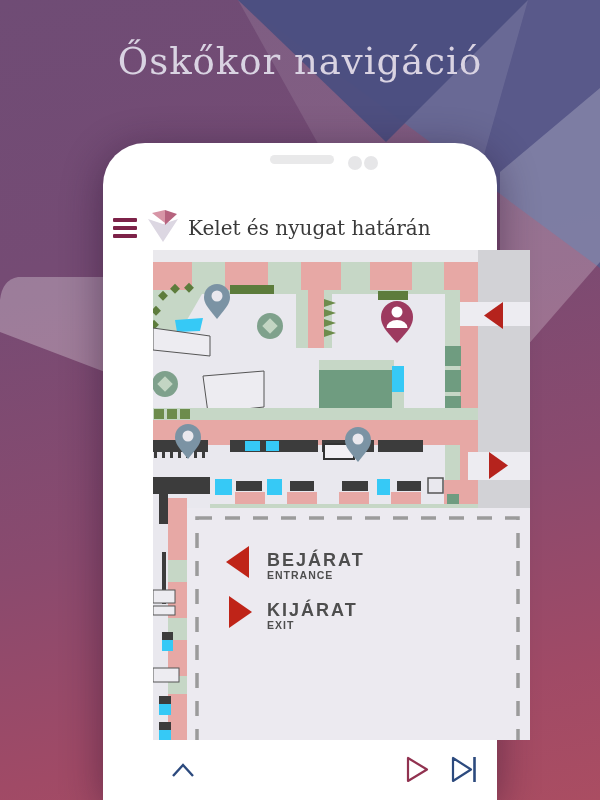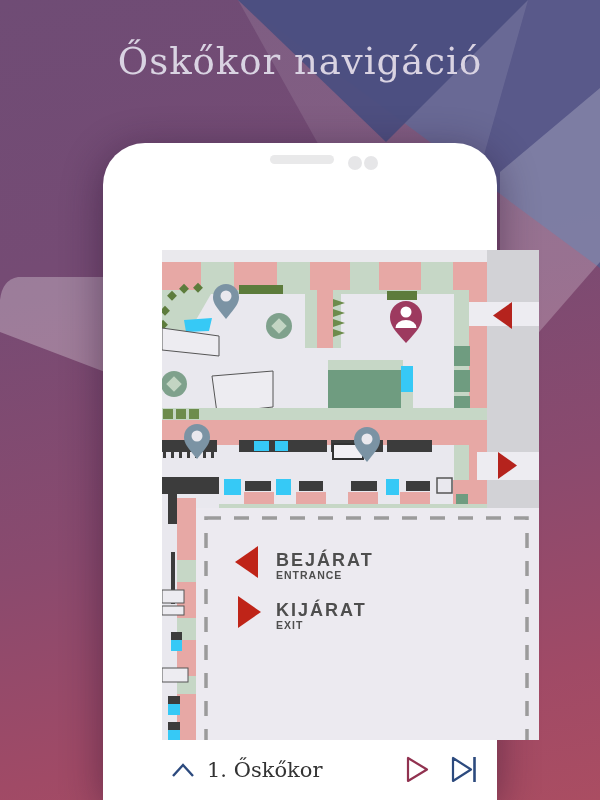--- a/index.html
+++ b/index.html
@@ -22,21 +22,21 @@
   .speaker{position:absolute;left:167px;top:12px;width:64px;height:9px;border-radius:5px;background:#e9e9ea;}
   .cam{position:absolute;top:13px;width:14px;height:14px;border-radius:50%;background:#e6e6e8;}
   .cam.c1{left:245px}.cam.c2{left:261px}
   .app-header{position:absolute;left:10px;top:62px;height:46px;display:flex;align-items:center;}
   .hamburger{width:24px;display:flex;flex-direction:column;gap:4px;margin-right:9px;cursor:pointer;}
   .hamburger span{display:block;width:24px;height:4px;background:#7d2248;border-radius:1px;}
   .app-title{
     font-family:"DejaVu Serif","Liberation Serif",serif;
     font-size:20px;color:#3a3a3a;margin-left:8px;white-space:nowrap;
   }
-  .map-wrap{position:absolute;left:11px;top:107px;width:377px;height:490px;padding-left:48px;}
+  .map-wrap{position:absolute;left:2px;top:107px;width:377px;height:490px;padding-left:48px;}
   .bottom-bar{
     position:absolute;left:0;top:597px;width:394px;height:60px;background:#fff;
     display:flex;align-items:center;
   }
   .station-label{
     font-family:"DejaVu Serif","Liberation Serif",serif;
     font-size:21px;color:#333;margin-left:13px;
   }
   .bar-icon{cursor:pointer;}
   .chevron-up{margin-left:69px;}
@@ -55,20 +55,33 @@
   <polygon points="500,172 600,88 600,262 500,377" fill="#ffffff" opacity="0.22"></polygon>
 </svg>
 
 <div class="page-title">Őskőkor navigáció</div>
 
 <div class="phone">
   <div class="speaker"></div>
   <div class="cam c1"></div>
   <div class="cam c2"></div>
 
+  <div class="app-header">
+    <div class="hamburger">
+      <span></span>
+        <span></span>
+        <span></span>
+    </div>
+    <svg width="34" height="36" viewBox="0 0 34 36">
+      <polygon points="2,9 17,14 32,9 17,32" fill="#dcd7e2"></polygon>
+      <polygon points="6,3 19,0 19,13" fill="#d795a6"></polygon>
+      <polygon points="19,0 31,4 19,15" fill="#b6637e"></polygon>
+    </svg>
+    <div class="app-title">Kelet és nyugat határán</div>
+  </div>
 
   <div class="map-wrap">
     <svg width="377" height="490" viewBox="113 250 377 490">
 
       <rect x="113" y="250" width="377" height="490" fill="#e9e8ee"></rect>
       <rect x="113" y="250" width="377" height="13" fill="#eae9ed"></rect>
       <rect x="438" y="250" width="52" height="258" fill="#d2d2d6"></rect>
 
       <g>
         <rect x="113" y="262" width="325" height="32" fill="#c6d7c6"></rect>
@@ -225,21 +238,20 @@
         <circle cx="357" cy="312" r="5.5" fill="#fff"></circle>
         <path d="M346.5,328 a10.5,8 0 0 1 21,0 Z" fill="#fff"></path>
       </g>
     </svg>
   </div>
 
   <div class="bottom-bar">
     <svg class="bar-icon chevron-up" width="22" height="15" viewBox="0 0 22 15">
       <polyline points="1,13 11,2 21,13" fill="none" stroke="#2c4a7e" stroke-width="2.4"></polyline>
     </svg>
-    <div class="station-label">1. Őskőkor</div>
     <svg class="bar-icon play-btn" width="24" height="27" viewBox="0 0 24 27">
       <polygon points="2,2 2,25 21,13.5" fill="none" stroke="#913250" stroke-width="2.2" stroke-linejoin="round"></polygon>
     </svg>
     <svg class="bar-icon skip-btn" width="28" height="28" viewBox="0 0 28 28">
       <polygon points="2,3 2,26 20,14.5" fill="none" stroke="#2c4a7e" stroke-width="2.2" stroke-linejoin="round"></polygon>
       <line x1="23.5" y1="2" x2="23.5" y2="27" stroke="#2c4a7e" stroke-width="2.6"></line>
     </svg>
   </div>
 </div>
 

